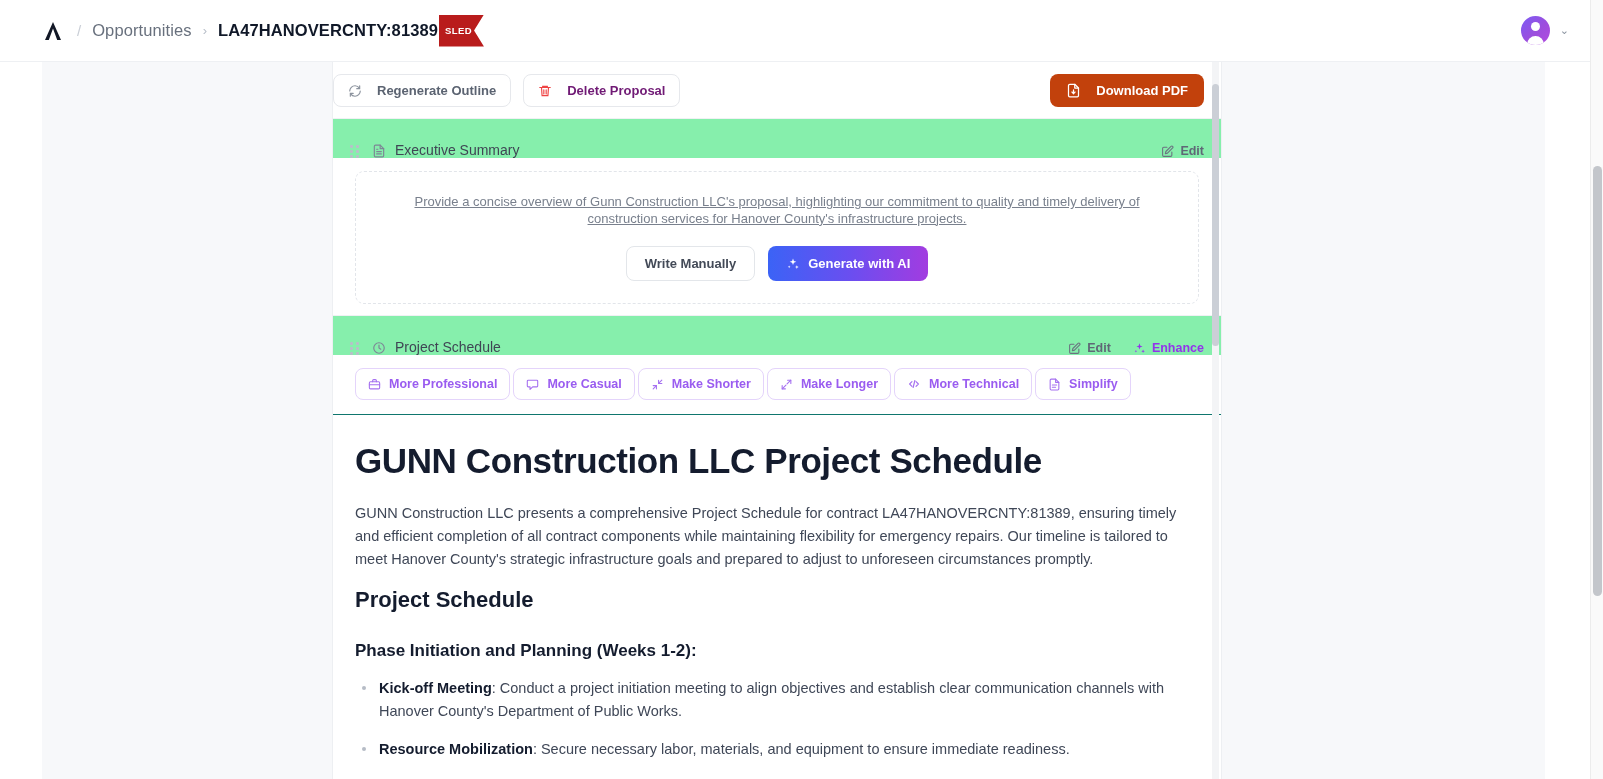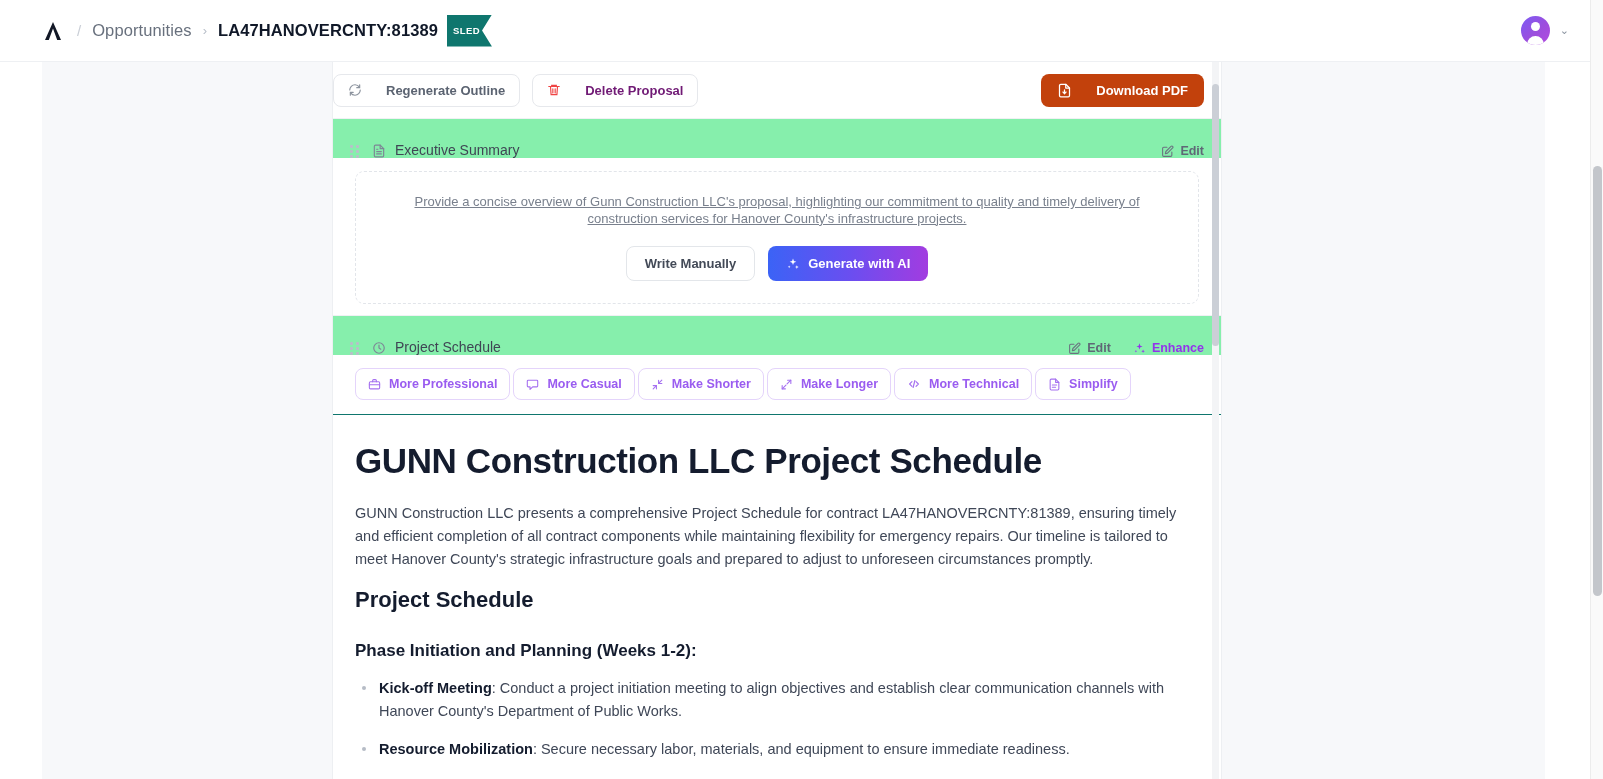--- a/index.html
+++ b/index.html
@@ -31,22 +31,22 @@
   .crumb-link {
     color: #68707d; font-size: 16.5px; letter-spacing: .1px;
   }
   .crumb-chev {
     color: #b7bec8; font-size: 13px; margin: 0 11px;
   }
   .crumb-current {
     color: #101828; font-size: 16.5px; font-weight: 700; letter-spacing: .1px;
   }
   .sled-badge {
-    margin-left: 9px; position: relative;
-    background: #0f766e; color: #fff;
+    margin-left: 1px; position: relative;
+    background: #b91c1c; color: #fff;
     font-size: 9.5px; font-weight: 700; letter-spacing: .4px;
     padding: 3px 12px 3px 6px; height: 32px;
     display: inline-flex; align-items: center;
     clip-path: polygon(0 0, 100% 0, 78% 50%, 100% 100%, 0 100%);
   }
   .topbar-right {
     margin-left: auto; margin-right: 34px;
     display: flex; align-items: center; gap: 10px;
   }
   .avatar {
@@ -80,21 +80,21 @@
     overflow: hidden;
   }
 
   
   .action-bar {
     position: relative; height: 56px;
     display: flex; align-items: center;
     padding: 0 17px 0 0;
   }
   .btn {
-    display: inline-flex; align-items: flex-start; gap: 24px;
+    display: inline-flex; align-items: flex-end; gap: 15px;
     border-radius: 8px; cursor: pointer;
     font-size: 13px; font-weight: 600;
     background: #fff;
     white-space: nowrap;
   }
   .btn-outline {
     border: 1px solid #e6e8ec;
     padding: 8px 14px;
   }
   .btn-regen { color: #5b6371; margin-left: 0px; }

